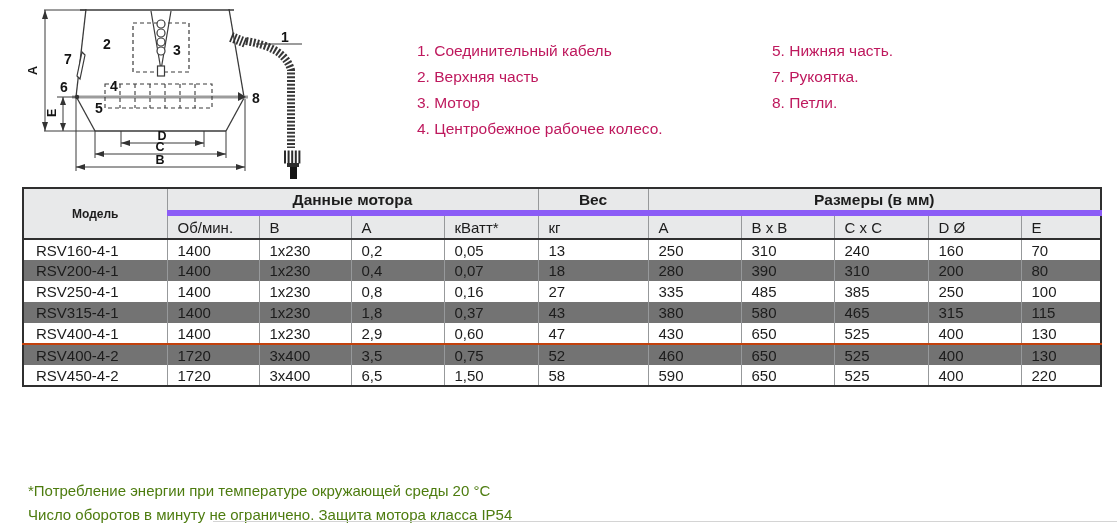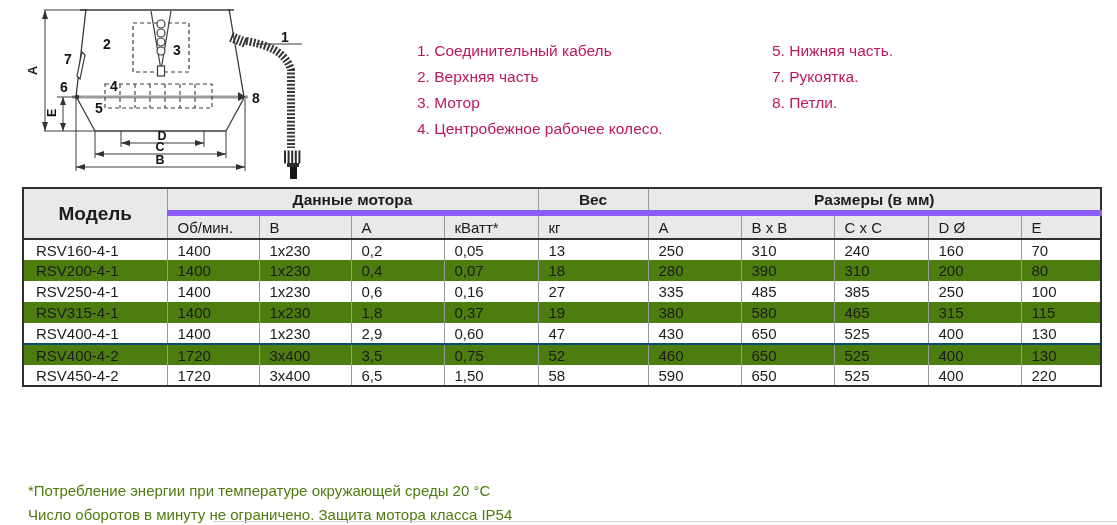--- a/index.html
+++ b/index.html
@@ -25,25 +25,25 @@
   }
   table.spec th, table.spec td {
     border-left:1px solid #97999b;
     padding:0 4px 0 10px; text-align:left; font-weight:normal;
     overflow:hidden; white-space:nowrap;
   }
   table.spec thead { border-bottom:2px solid #2f2f2f; }
   table.spec thead th { background:#e8e9ea; }
   table.spec tr.grp { height:25px; }
   table.spec tr.grp th.g { text-align:center; font-weight:bold; font-size:15.5px; border-bottom:6px solid #8b5cf6; padding:1px; }
-  table.spec th.model { text-align:center; font-weight:bold; font-size:19px; padding:0; }
+  table.spec th.model { text-align:center; font-weight:bold; font-size:12px; padding:0; }
   table.spec tr.sub { height:26px; }
   table.spec tbody tr { height:21px; }
-  table.spec tbody tr.stripe { background:#4d7c0f; }
-  table.spec tbody tr.group-break { border-top:2px solid #0c4a6e; }
+  table.spec tbody tr.stripe { background:#737373; }
+  table.spec tbody tr.group-break { border-top:2px solid #c2410c; }
   table.spec td.model-cell { padding-left:12px; }
   
   .footnotes { position:absolute; left:28px; top:447px; font-size:15px; line-height:24px; color:#4d7c0f;margin-top:32px; }
   .bottom-rule { position:absolute; left:213px; top:521px; width:904px; height:1px; background:#d4d4d4; }
 </style>
 </head>
 <body>
 
 <div class="page">
 
@@ -205,36 +205,36 @@
           <td>280</td>
           <td>390</td>
           <td>310</td>
           <td>200</td>
           <td>80</td>
         </tr>
         <tr>
           <td class="model-cell">RSV250-4-1</td>
           <td>1400</td>
           <td>1x230</td>
-          <td>0,6</td>
+          <td>0,8</td>
           <td>0,16</td>
           <td>27</td>
           <td>335</td>
           <td>485</td>
           <td>385</td>
           <td>250</td>
           <td>100</td>
         </tr>
         <tr class="stripe">
           <td class="model-cell">RSV315-4-1</td>
           <td>1400</td>
           <td>1x230</td>
           <td>1,8</td>
           <td>0,37</td>
-          <td>19</td>
+          <td>43</td>
           <td>380</td>
           <td>580</td>
           <td>465</td>
           <td>315</td>
           <td>115</td>
         </tr>
         <tr>
           <td class="model-cell">RSV400-4-1</td>
           <td>1400</td>
           <td>1x230</td>

